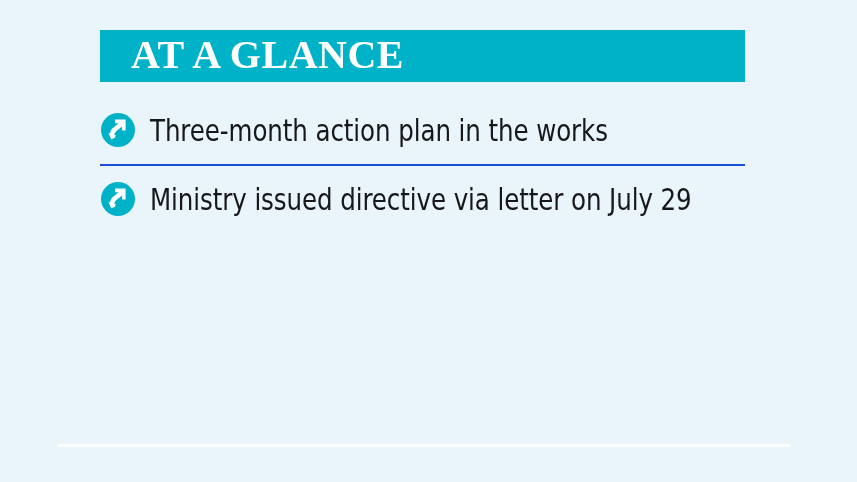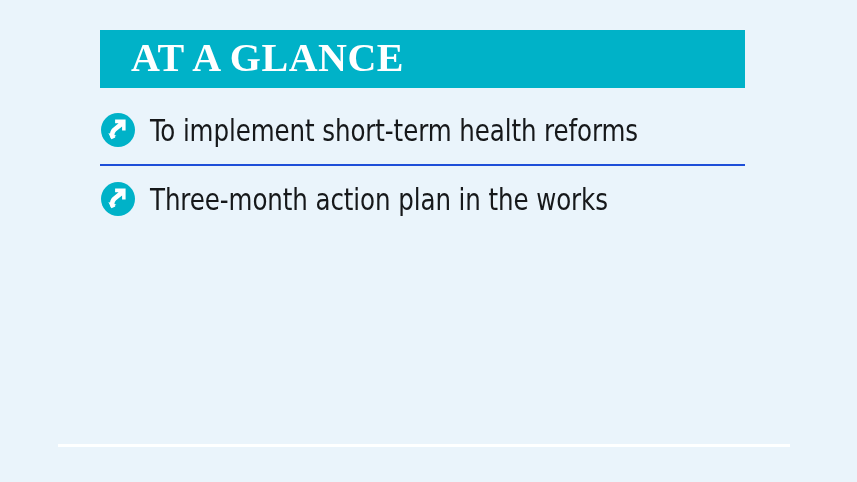--- a/index.html
+++ b/index.html
@@ -23,21 +23,21 @@
     height: 482px;
     background: #eaf4fb;
   }
 
   
   .header-bar {
     position: absolute;
     left: 100px;
     top: 30px;
     width: 645px;
-    height: 58px;
+    height: 52px;
     background: #00b2c8;
     box-sizing: border-box;
     text-align: center;
   }
   .header-title {
     position: absolute;
     left: 31px;
     top: 50%;
     transform: translateY(-52%);
     color: #ffffff;
@@ -109,42 +109,42 @@
 <body>
 
 <div id="infographic">
 
   <div class="header-bar">
     <div class="header-title">AT A GLANCE</div>
   </div>
 
   <div class="bullet-list">
 
-    <div class="bullet-row">
-      <span class="bullet-icon">
-        <svg viewBox="0 0 36 36" xmlns="http://www.w3.org/2000/svg">
-          <circle cx="18" cy="18" r="17" fill="#00b2c8"></circle>
-          <path d="M11.5 27.2 C9.2 23.6 9.6 18.6 12.9 15.9 L18.6 11.2 L15.1 11.2 L15.1 7.6 L25.6 7.6 L25.6 18.4 L22.1 18.4 L22.1 14.4 L16.1 19.3 C14.2 20.9 14.0 23.7 15.3 25.6 Z" fill="#ffffff"></path>
-          <path d="M11.0 26.6 L8.4 21.1 L16.4 23.8 Z" fill="#ffffff"></path>
-        </svg>
-      </span>
-      <span class="bullet-text">To implement short-term health reforms</span>
-    </div>
 
     <div class="bullet-row">
       <span class="bullet-icon">
         <svg viewBox="0 0 36 36" xmlns="http://www.w3.org/2000/svg">
           <circle cx="18" cy="18" r="17" fill="#00b2c8"></circle>
           <path d="M11.5 27.2 C9.2 23.6 9.6 18.6 12.9 15.9 L18.6 11.2 L15.1 11.2 L15.1 7.6 L25.6 7.6 L25.6 18.4 L22.1 18.4 L22.1 14.4 L16.1 19.3 C14.2 20.9 14.0 23.7 15.3 25.6 Z" fill="#ffffff"></path>
           <path d="M11.0 26.6 L8.4 21.1 L16.4 23.8 Z" fill="#ffffff"></path>
         </svg>
       </span>
       <span class="bullet-text">Three-month action plan in the works</span>
     </div>
 
 
+    <div class="bullet-row">
+      <span class="bullet-icon">
+        <svg viewBox="0 0 36 36" xmlns="http://www.w3.org/2000/svg">
+          <circle cx="18" cy="18" r="17" fill="#00b2c8"></circle>
+          <path d="M11.5 27.2 C9.2 23.6 9.6 18.6 12.9 15.9 L18.6 11.2 L15.1 11.2 L15.1 7.6 L25.6 7.6 L25.6 18.4 L22.1 18.4 L22.1 14.4 L16.1 19.3 C14.2 20.9 14.0 23.7 15.3 25.6 Z" fill="#ffffff"></path>
+          <path d="M11.0 26.6 L8.4 21.1 L16.4 23.8 Z" fill="#ffffff"></path>
+        </svg>
+      </span>
+      <span class="bullet-text">Ministry issued directive via letter on July 29</span>
+    </div>
 
 
   </div>
 
   <div class="bottom-rule"></div>
 
 </div>
 
 </body></html>

